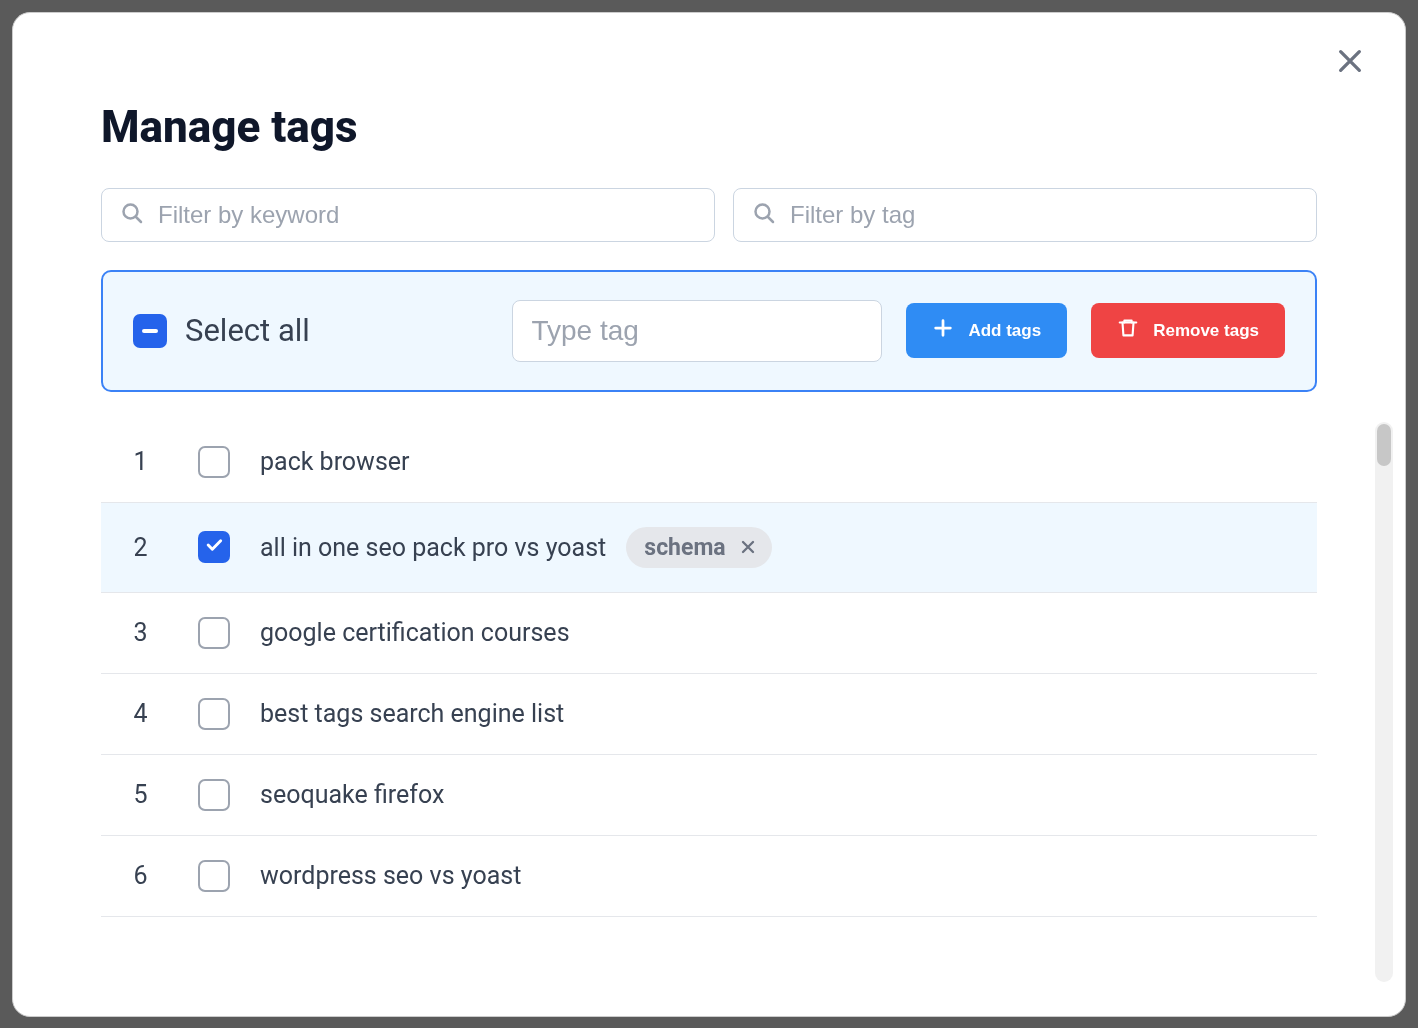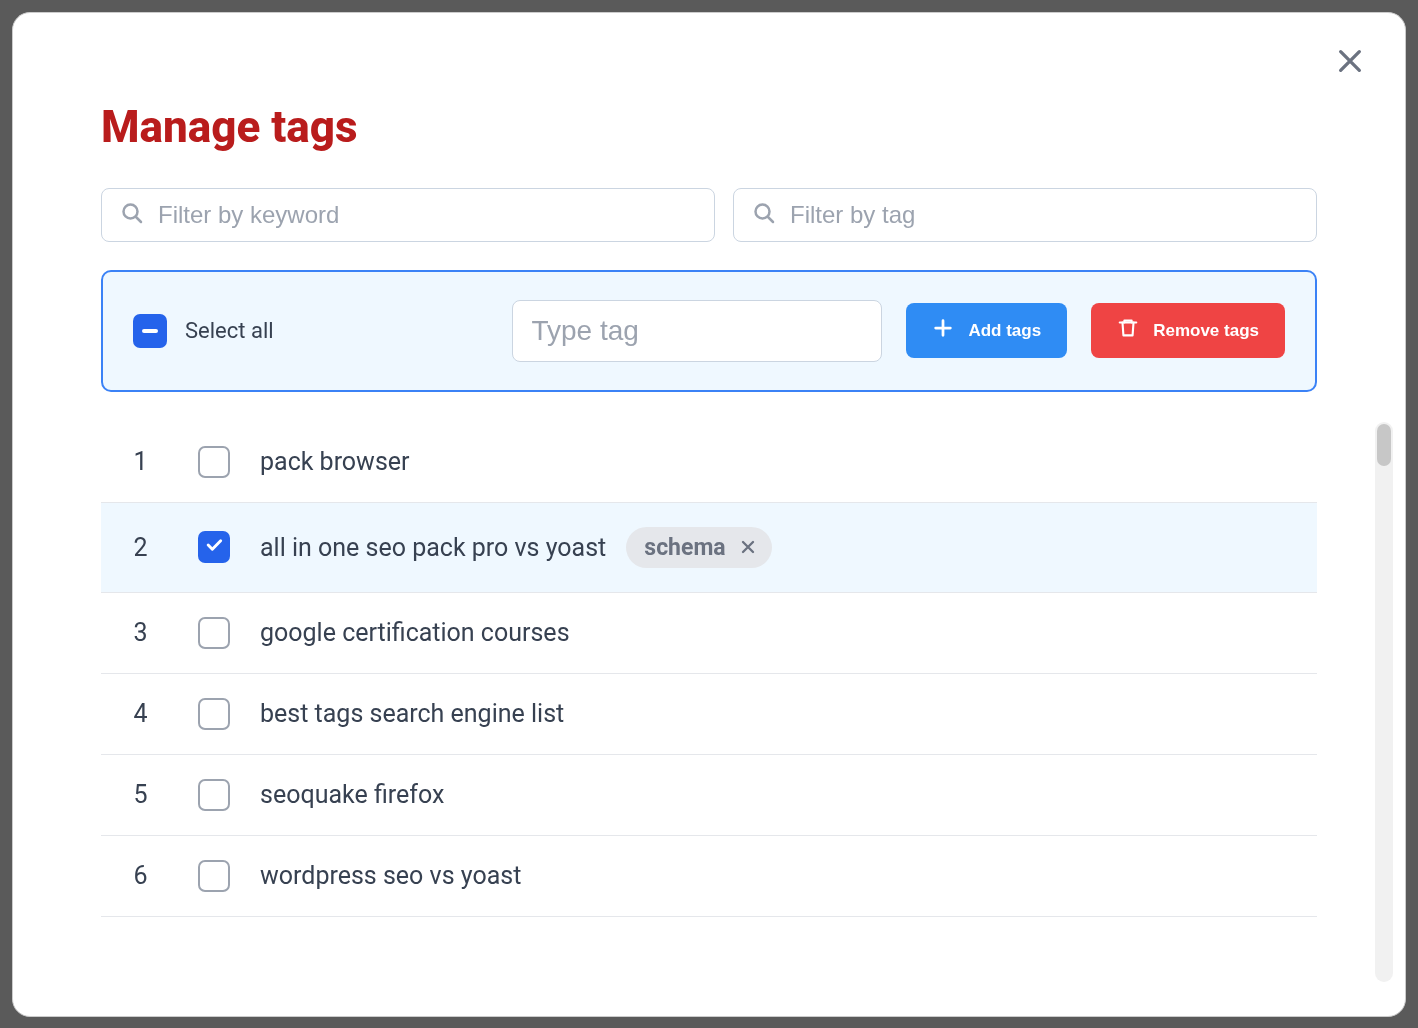--- a/index.html
+++ b/index.html
@@ -40,21 +40,21 @@
     .close-btn svg {
       width: 32px;
       height: 32px;
       stroke: currentColor;
       stroke-width: 2.5;
       stroke-linecap: round;
     }
     .title {
       font-size: 44px;
       font-weight: 800;
-      color: #b91c1c;
+      color: #0f172a;
       margin-bottom: 35px;
     }
     .filters-row {
       display: flex;
       gap: 18px;
       margin-bottom: 28px;
     }
     .filter-input-wrap {
       display: flex;
       align-items: center;
@@ -116,21 +116,21 @@
       justify-content: center;
       cursor: pointer;
     }
     .checkbox-indeterminate .dash {
       width: 16px;
       height: 4px;
       background: #fff;
       border-radius: 2px;
     }
     .select-all-label {
-      font-size: 22px;
+      font-size: 31px;
       color: #374151;
     }
     .type-tag-input {
       border: 1px solid #cbd5e1;
       border-radius: 8px;
       padding: 14px 18px;
       font-size: 28px;
       width: 370px;
       outline: none;
       background: #fff;

